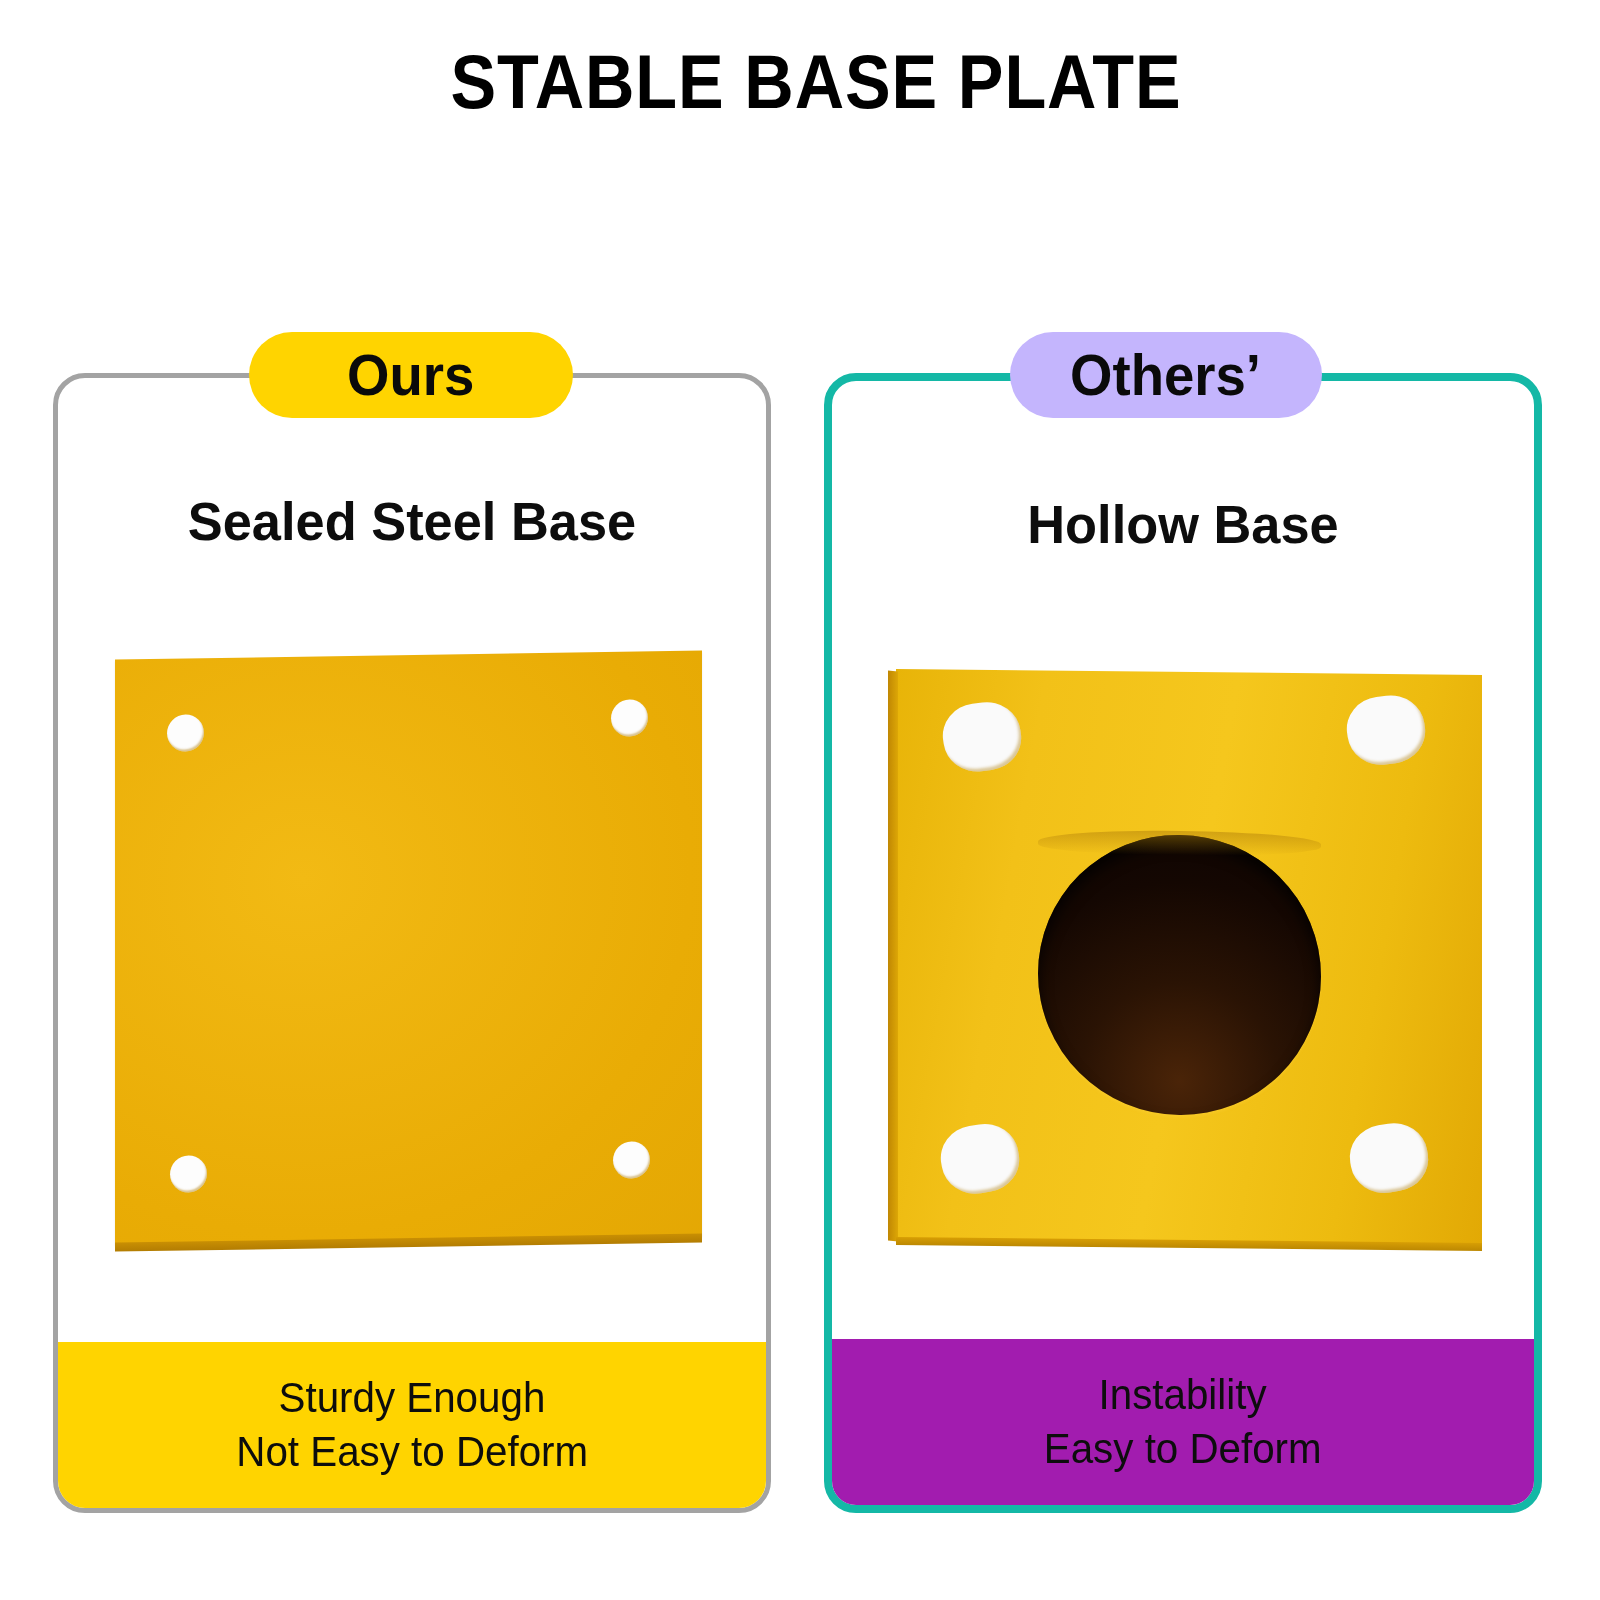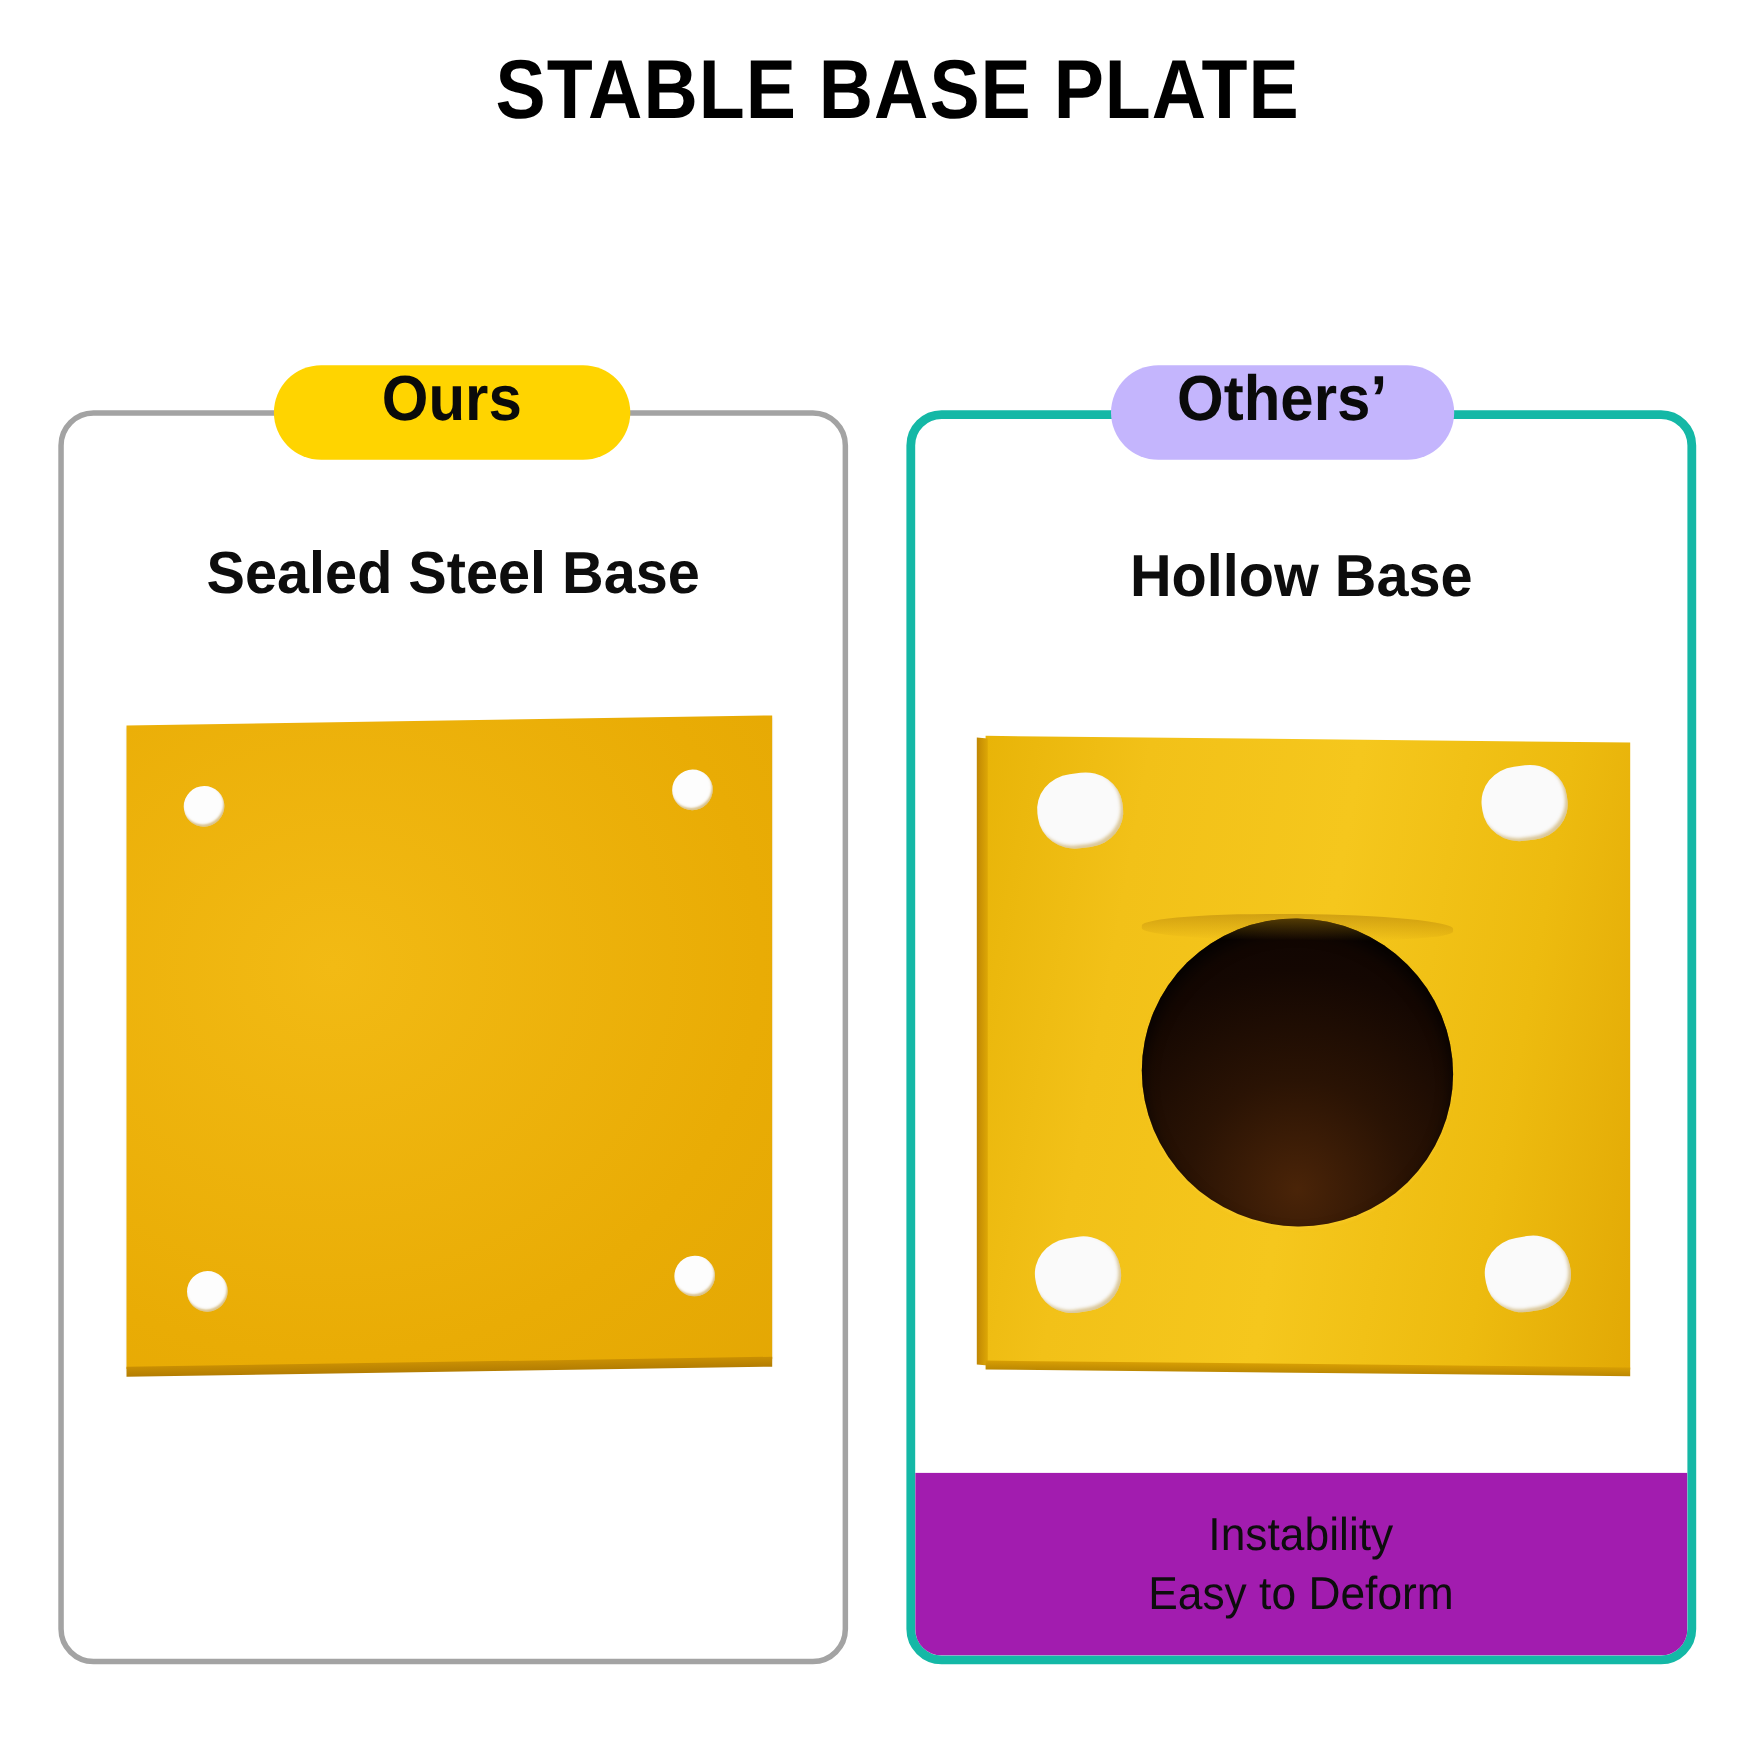--- a/index.html
+++ b/index.html
@@ -83,21 +83,21 @@
     border: 8px solid #14b8a6;
   }
 
   
   .badge {
     position: absolute;
     top: 332px;
     height: 86px;
     border-radius: 43px;
     display: flex;
-    align-items: flex-start;
+    align-items: center;
     justify-content: center;
     z-index: 5;
   }
   #badge-ours {
     left: 249px;
     width: 324px;
     background: #FFD400;
   }
   #badge-others {
     left: 1010px;
@@ -275,20 +275,24 @@
   <div class="plate-stage">
     <div id="plate-solid">
       <div id="plate-solid-edge"></div>
       <div class="hole-round" id="solid-hole-tl"></div>
       <div class="hole-round" id="solid-hole-tr"></div>
       <div class="hole-round" id="solid-hole-bl"></div>
       <div class="hole-round" id="solid-hole-br"></div>
     </div>
   </div>
 
+  <div class="card-footer" id="footer-ours">
+    <div class="footer-line">Sturdy Enough</div>
+    <div class="footer-line">Not Easy to Deform</div>
+  </div>
 </div>
 
 <div id="card-others" class="card">
 
   <div class="card-heading" id="heading-others">Hollow Base</div>
 
   <div class="plate-stage">
     <div id="plate-hollow">
       <div id="plate-hollow-leftedge"></div>
       <div id="plate-hollow-botedge"></div>

